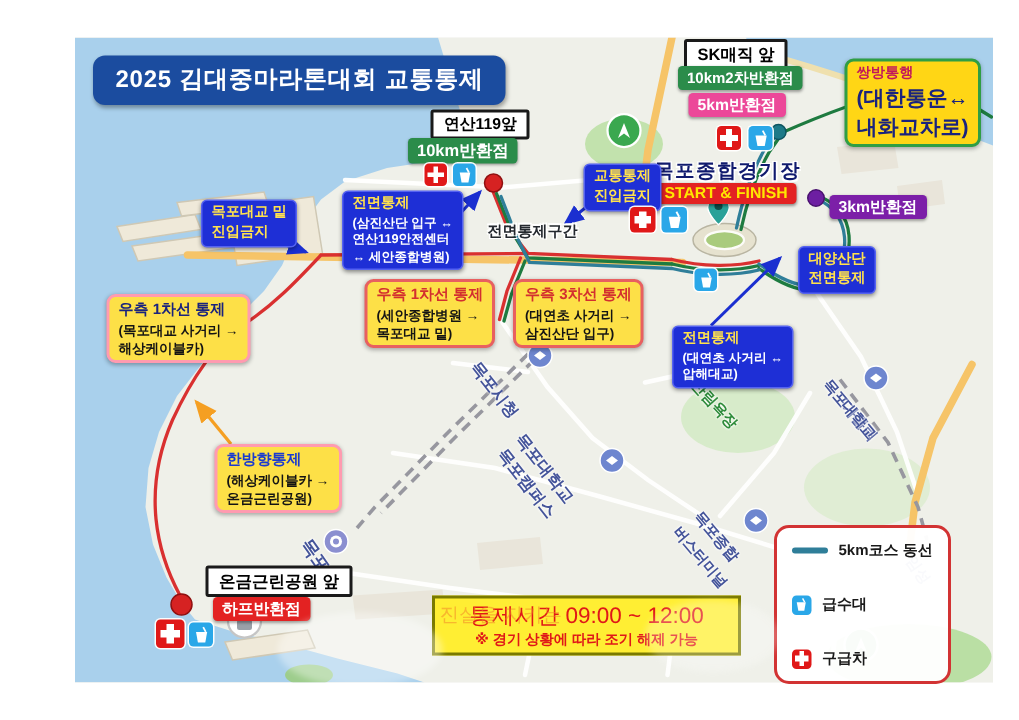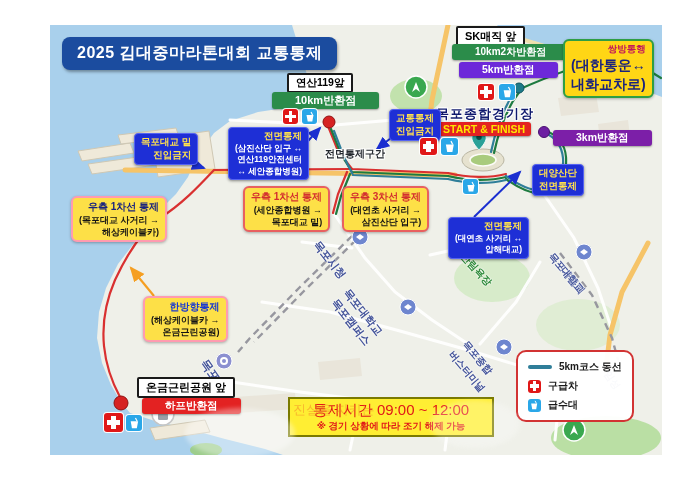--- a/index.html
+++ b/index.html
@@ -5,27 +5,27 @@
   html,body{margin:0;padding:0}
   body{width:679px;height:480px;background:#ffffff;position:relative;overflow:hidden;
        font-family:"Liberation Sans","DejaVu Sans",sans-serif}
   .map{position:absolute;left:50px;top:25px;width:612px;height:430px;background:#eff0e9;overflow:hidden}
   .mapsvg{position:absolute;left:0;top:0}
 
   .title{position:absolute;left:62px;top:37px;background:#1b4c9f;color:#fff;font-size:16px;
          font-weight:bold;padding:6px 15px;border-radius:8px;z-index:6;letter-spacing:.5px;
          white-space:nowrap;box-shadow:1px 2px 3px rgba(0,0,0,.35)}
 
-  .pill{position:absolute;font-weight:bold;color:#fff;border-radius:3px;padding:1px 23px;
+  .pill{position:absolute;font-weight:bold;color:#fff;border-radius:3px;padding:1px 6px;
         white-space:nowrap;text-align:center;box-shadow:0 1px 2px rgba(0,0,0,.35);z-index:3;font-size:10.5px}
-  .pill.g{background:#2b8c4a}.pill.b{background:#6d28d9}.pill.p{background:#7c1fa8}.pill.r{background:#e32222}
+  .pill.g{background:#2b8c4a}.pill.b{background:#ec4899}.pill.p{background:#7c1fa8}.pill.r{background:#e32222}
   .wbox{position:absolute;background:#fff;border:2px solid #1a1a1a;color:#000;border-radius:2px;
         font-weight:bold;padding:1px 7px;white-space:nowrap;z-index:3;font-size:11px;text-align:center}
 
-  .cbox{position:absolute;z-index:3;text-align:right;border-radius:4px;padding:2px 6px;
+  .cbox{position:absolute;z-index:3;text-align:left;border-radius:4px;padding:2px 6px;
         font-weight:bold;white-space:nowrap}
   .cbox .bt{display:block}
   .cbox .bl{display:block}
   .cbox.blue{background:#1e2fd6;color:#fff;border:1px solid #5563f2;font-size:8.5px;line-height:1.35;
              box-shadow:0 1px 3px rgba(0,0,0,.45)}
   .cbox.blue .bt{color:#ffe14d;font-size:9.5px}
   .cbox.blue.yellowtext .bl{color:#ffe14d;font-size:9.5px}
   .cbox.warn{background:#fde047;border:2px solid #e86060;border-radius:6px;color:#141414;
              font-size:9px;line-height:1.35;box-shadow:0 1px 3px rgba(0,0,0,.3)}
   .cbox.warn .bt{font-size:10px;color:#d32f2f}
@@ -49,21 +49,21 @@
       transform-origin:0 0;text-shadow:0 0 2px #fff,0 0 2px #fff;font-size:11px}
   .mlabel.green{color:#2e8b3a}
 
   .notice{position:absolute;left:288px;top:397px;width:206px;background:#ffee33;border:2px solid #7a7a00;
       z-index:4;text-align:center;padding:2px 0;box-sizing:border-box}
   .notice .n1{display:block;font-size:15px;font-weight:normal;color:#e01818;white-space:nowrap}
   .notice .n2{display:block;font-size:9.5px;font-weight:bold;color:#e01818;white-space:nowrap}
 
   .legend{position:absolute;left:516px;top:350px;z-index:4;background:rgba(255,255,255,.97);
       border:2.5px solid #d23333;border-radius:10px;padding:8px 10px;display:flex;
-      flex-direction:column;gap:5px}
+      flex-direction:column;gap:22px}
   .lrow{display:flex;align-items:center;gap:7px;font-size:10px;font-weight:bold;color:#1a1a1a;white-space:nowrap}
   .lsw{width:24px;height:3.5px;border-radius:2px;flex:none}
   .lsw.c5{background:#2f7e99}.lsw.c10{background:#1e7b40}.lsw.ch{background:#d93030}
 
   .aid{position:absolute;background:#e01818;border-radius:3px;z-index:3;box-shadow:0 0 0 1px rgba(255,255,255,.95)}
   .aid .h{position:absolute;background:#fff;width:70%;height:26%;left:15%;top:37%}
   .aid .v{position:absolute;background:#fff;width:26%;height:70%;left:37%;top:15%}
   .cup{position:absolute;background:#2aa7e8;border-radius:3px;z-index:3;display:flex;align-items:center;
        justify-content:center;box-shadow:0 0 0 1px rgba(255,255,255,.95)}
   .cup svg{width:80%;height:80%}
@@ -357,32 +357,32 @@
   <span class="n1">통제시간 09:00 ~ 12:00</span>
   <span class="n2">※ 경기 상황에 따라 조기 해제 가능</span>
 </div>
 
 <div class="legend">
   <div class="lrow">
     <span class="lsw c5"></span>
     <span>5km코스 동선</span>
   </div>
   <div class="lrow">
-    <span class="aid inline" style="position:relative">
-        <i class="h"></i>
-        <i class="v"></i>
-      </span>
-    <span>구급차</span>
-  </div>
-  <div class="lrow">
     <span class="cup inline">
         <svg viewBox="0 0 12 12">
           <path d="M2.5,4 h7 l-1.2,6.6 h-4.6 z" fill="#fff"></path>
           <path d="M7,1 l1.6,3" stroke="#fff" stroke-width="1.1"></path>
         </svg>
       </span>
     <span>급수대</span>
   </div>
+  <div class="lrow">
+    <span class="aid inline" style="position:relative">
+        <i class="h"></i>
+        <i class="v"></i>
+      </span>
+    <span>구급차</span>
+  </div>
 </div>
 
 <div class="wm-blob" style="left:185px;top:408px;width:110px;height:50px"></div>
 <div class="wm-blob" style="left:430px;top:400px;width:90px;height:48px;opacity:.7"></div>
 <div class="wm-text">진실을 지키는</div>
 
 </body></html>

